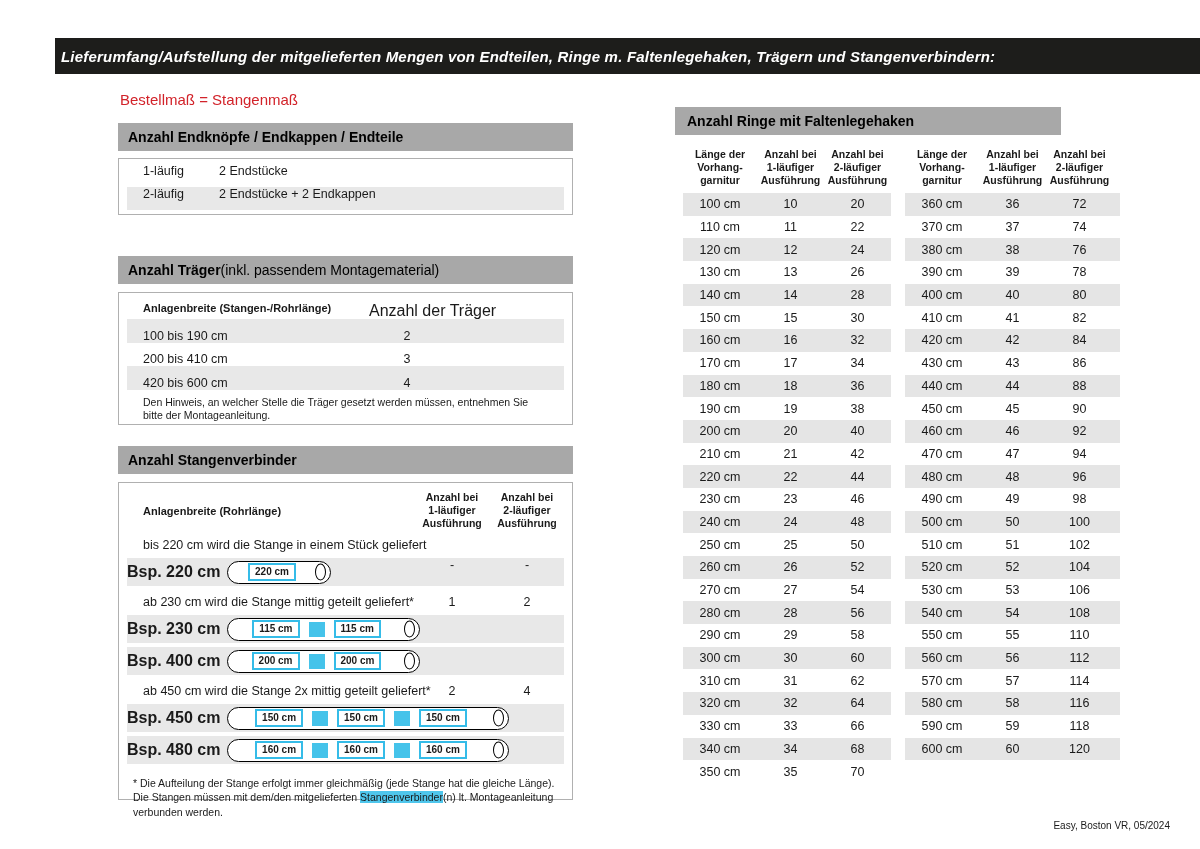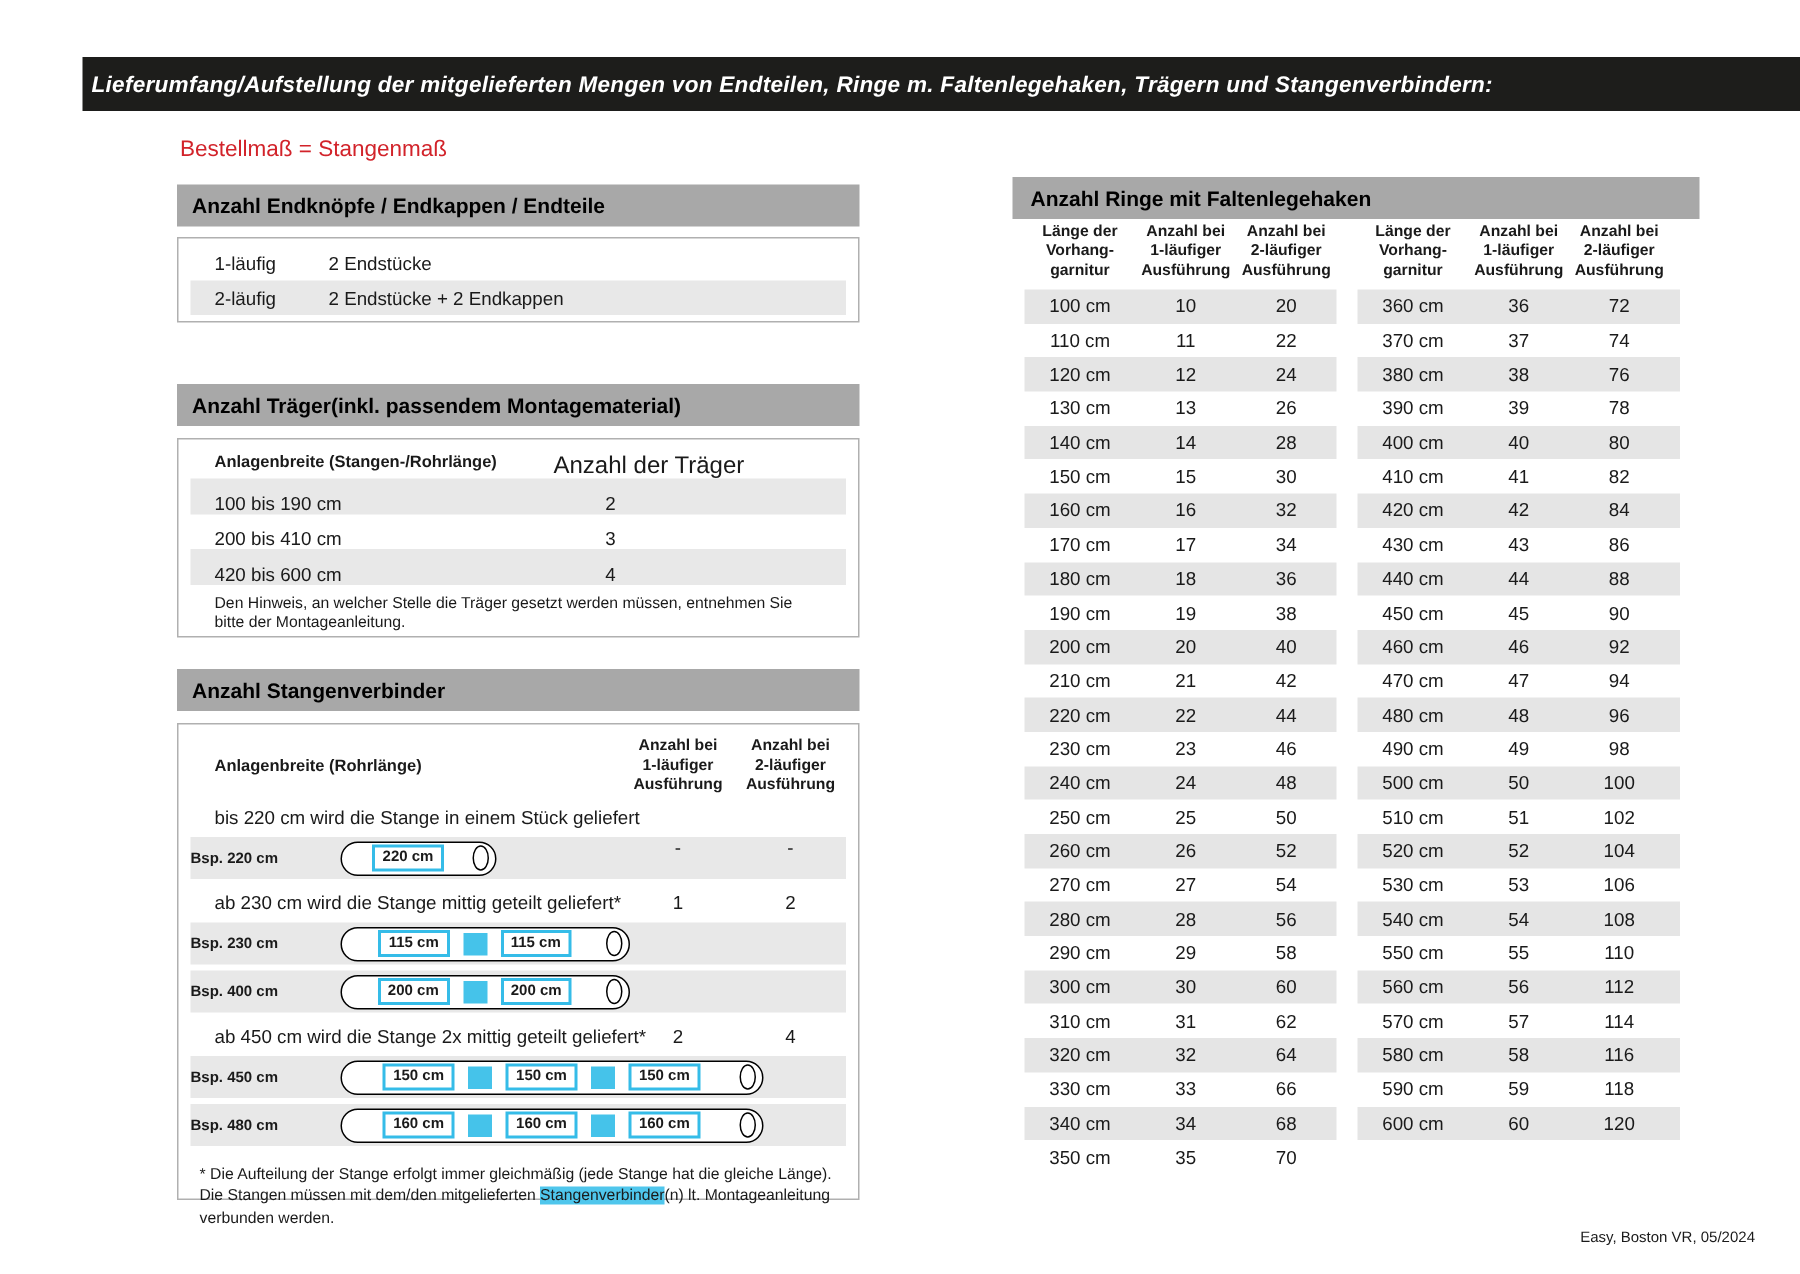--- a/index.html
+++ b/index.html
@@ -6,28 +6,28 @@
   body { font-family:"Liberation Sans", sans-serif; background:#fff; color:#1a1a1a; }
   .page { position:relative; width:1200px; height:849px; background:#ffffff; overflow:hidden; }
 
   .topbar { position:absolute; left:55px; top:38px; width:1145px; height:36px; background:#1d1d1b; color:#fff; display:flex; align-items:center; }
   .topbar .title { font-size:15px; font-weight:bold; font-style:italic; padding-left:6px; letter-spacing:.2px; }
 
   .subtitle { position:absolute; left:120px; top:91px; color:#d2232a; font-weight:normal; font-size:15px; }
 
   .secbar { position:absolute; left:118px; width:455px; height:28px; background:#a8a8a8; display:flex; align-items:center; padding-left:10px; font-size:14px; color:#000; }
   .secbar .bold { font-weight:bold; }
-  .secbar .reg { font-weight:bold; }
-  .ringbar { left:675px; top:118px; width:458px;padding-left:12px; }
+  .secbar .reg { font-weight:normal; }
+  .ringbar { left:675px; top:107px; width:386px;padding-left:12px; }
 
   .box { position:absolute; left:118px; width:455px; background:#fff; border:1px solid #b0b0b0; }
 
   
   .ep-rows { padding-top:5px; }
-  .ep-row { display:flex; align-items:center; height:23px; margin:0 8px; font-size:12.5px; }
+  .ep-row { display:flex; height:23px; margin:0 8px; font-size:12.5px; }
   .ep-row.stripe { background:#e8e8e8; }
   .ep-type { flex:0 0 92px; padding-left:16px; }
 
   
   .tg-header { position:relative; height:26px; }
   .tg-h1 { position:absolute; left:24px; top:9px; font-size:11px; font-weight:bold; }
   .tg-h2 { position:absolute; left:250px; top:9px; font-size:16px; font-weight:normal; }
   .tg-row { display:flex; align-items:flex-end; height:23.5px; margin:0 8px; font-size:12.5px; }
   .tg-row.stripe { background:#e8e8e8; }
   .tg-range { flex:0 0 250px; padding-left:16px; }
@@ -41,21 +41,21 @@
   .vb-hc2 { left:298px; }
   .vb-hc3 { left:373px; }
   .vb-section { position:relative; margin-bottom:8px; }
   .vb-textrow { position:relative; height:18px; margin-bottom:3px; }
   .vb-text { position:absolute; left:24px; top:1px; font-size:12.5px; }
   .vb-c { position:absolute; top:1px; width:70px; text-align:center; font-size:12.5px; }
   .vb-c1 { left:298px; }
   .vb-c2 { left:373px; }
   .vb-section.first-sec .vb-c { top:21px; }
   .vb-exrow { display:flex; align-items:center; height:28px; background:#e8e8e8; margin:0 8px 4px 8px; }
-  .vb-exlabel { flex:0 0 100px; font-size:10px; font-weight:bold; }
+  .vb-exlabel { flex:0 0 100px; font-size:16px; font-weight:bold; }
   .rod { position:relative; height:23px; background:#fff; border:1.5px solid #000; border-radius:12px; display:flex; align-items:center; justify-content:center; padding-right:14px; }
   .rod-inner { display:flex; align-items:center; gap:9px; }
   .rod-seg { border:2px solid #35bce8; background:#fff; font-size:10px; font-weight:bold; padding:0 5px; line-height:14px; white-space:nowrap; }
   .rod-connector { width:16px; height:15px; background:#45c3ea; }
   .rod-endcap { position:absolute; right:4px; top:50%; transform:translateY(-50%); width:11px; height:17px; border:1.5px solid #000; border-radius:50%; background:#fff; }
   .vb-footnote { padding:4px 12px 0 14px; font-size:10.5px; line-height:1.38; }
   .vb-footnote .hl { background:#4fc6ec; }
 
   
   .ringtable { position:absolute; top:148px; }

